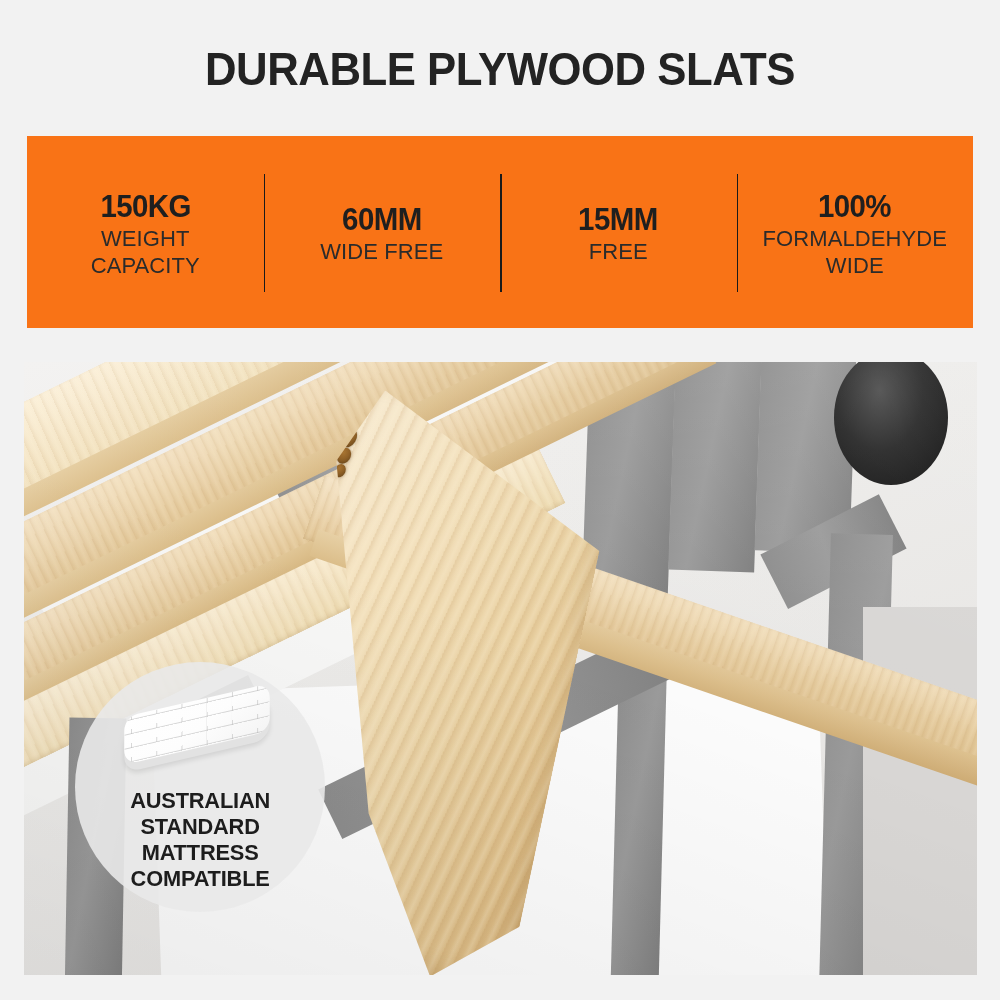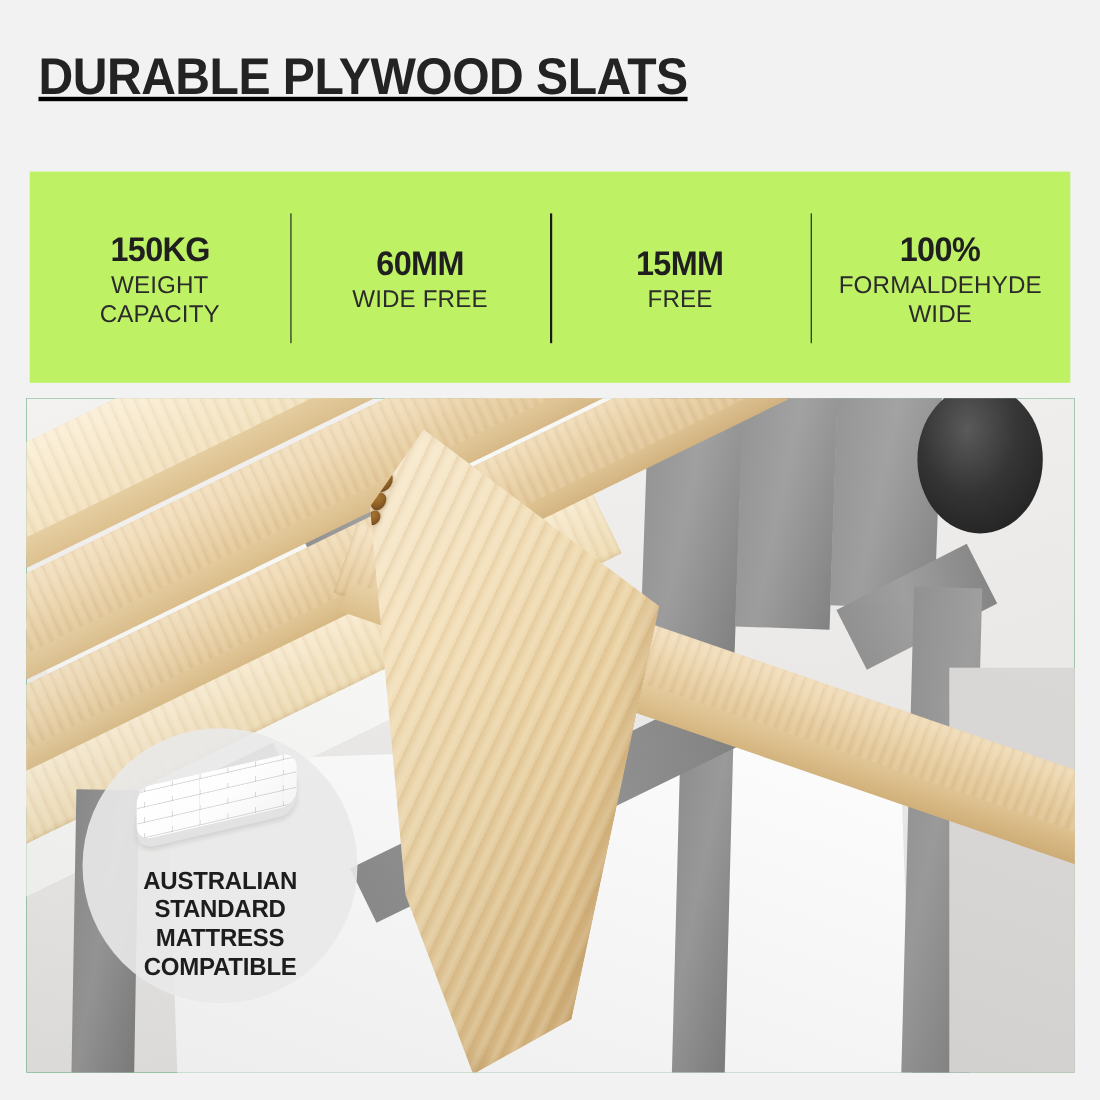--- a/index.html
+++ b/index.html
@@ -14,41 +14,41 @@
     overflow: hidden;
     position: relative;
   }
 
   
   .title-wrap {
     position: absolute;
     top: 44px;
     left: 0;
     width: 1000px;
-    text-decoration: underline;
+    text-align: center;
   }
   .title {
     font-size: 47px;
     font-weight: bold;
     letter-spacing: -0.5px;
     color: #232323;
     transform: scaleX(0.93);
     transform-origin: center center;
     white-space: nowrap;
     line-height: 1.05;
   }
 
   
   .feature-bar {
     position: absolute;
     left: 27px;
-    top: 156px;
+    top: 136px;
     width: 946px;
     height: 192px;
-    background: #bef264;
+    background: #f97316;
     display: flex;
     align-items: flex-end;
   }
   .feature-cell {
     flex: 1 1 0;
     position: relative;
     height: 100%;
     display: flex;
     flex-direction: column;
     align-items: center;

